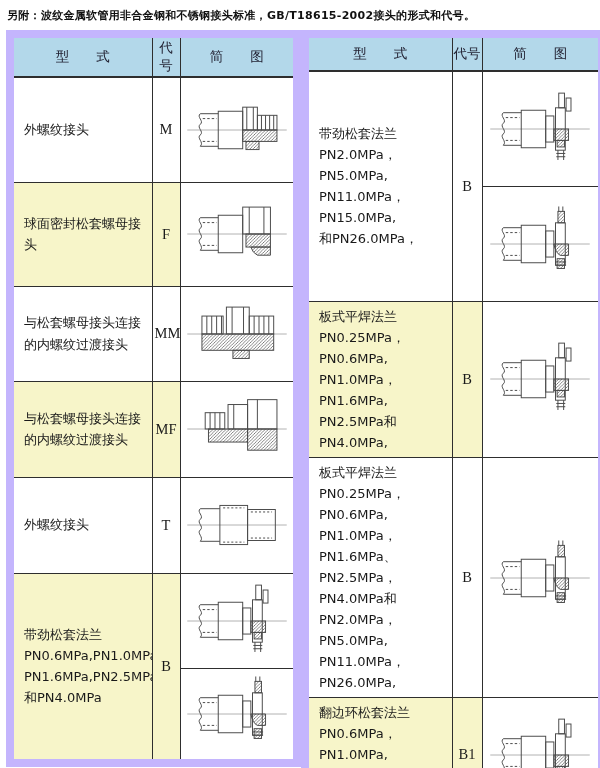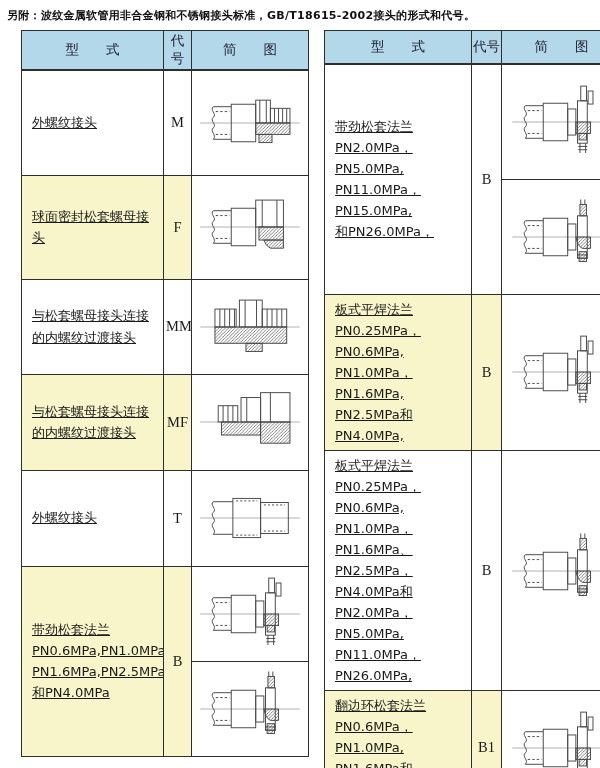--- a/index.html
+++ b/index.html
@@ -5,24 +5,24 @@
   html,body{margin:0;padding:0;background:#ffffff;}
   body{width:600px;height:768px;overflow:hidden;
        font-family:"DejaVu Sans","Liberation Sans",sans-serif;color:#1a1a1a;}
   .page{padding:6px 6px 0 6px;}
   .intro{font-size:11px;font-weight:bold;letter-spacing:0.3px;margin:2px 0 7px 1px;color:#111;}
   .tables{display:flex;align-items:flex-start;}
   table{border-collapse:collapse;table-layout:fixed;}
   table.left{width:287px;}
   table.right{width:297px;}
   td{border:1px solid #2e2e2e;vertical-align:middle;overflow:hidden;}
-  table{border:1px solid #c4b5fd;margin-left:15px;}
+  table{border:8px solid #c4b5fd;}
   tr.hdr td{background:#b3d8ea;text-align:center;font-size:13.5px;font-weight:normal;
             color:#223;border-bottom:2px solid #2e2e2e;height:30px;}
-  td.type{text-align:left;padding:4px 4px 4px 10px;font-size:13px;line-height:1.62;text-decoration:underline;}
+  td.type{text-align:left;padding:4px 4px 4px 10px;font-size:13px;line-height:1.62;}
   .tt{white-space:pre-line;}
   td.code{text-align:center;font-family:"Liberation Serif","DejaVu Serif",serif;
           font-size:14.5px;padding:0 2px;}
   td.dg{text-align:center;padding:2px;background:#ffffff;}
   td.hl{background:#f7f5c9;}
   .dg svg{width:106px;height:84px;stroke:#4a4a4a;fill:none;stroke-width:1.2;
           stroke-linecap:butt;display:inline-block;vertical-align:middle;}
   .defs-holder{position:absolute;width:0;height:0;overflow:hidden;}
 </style>
 </head>

